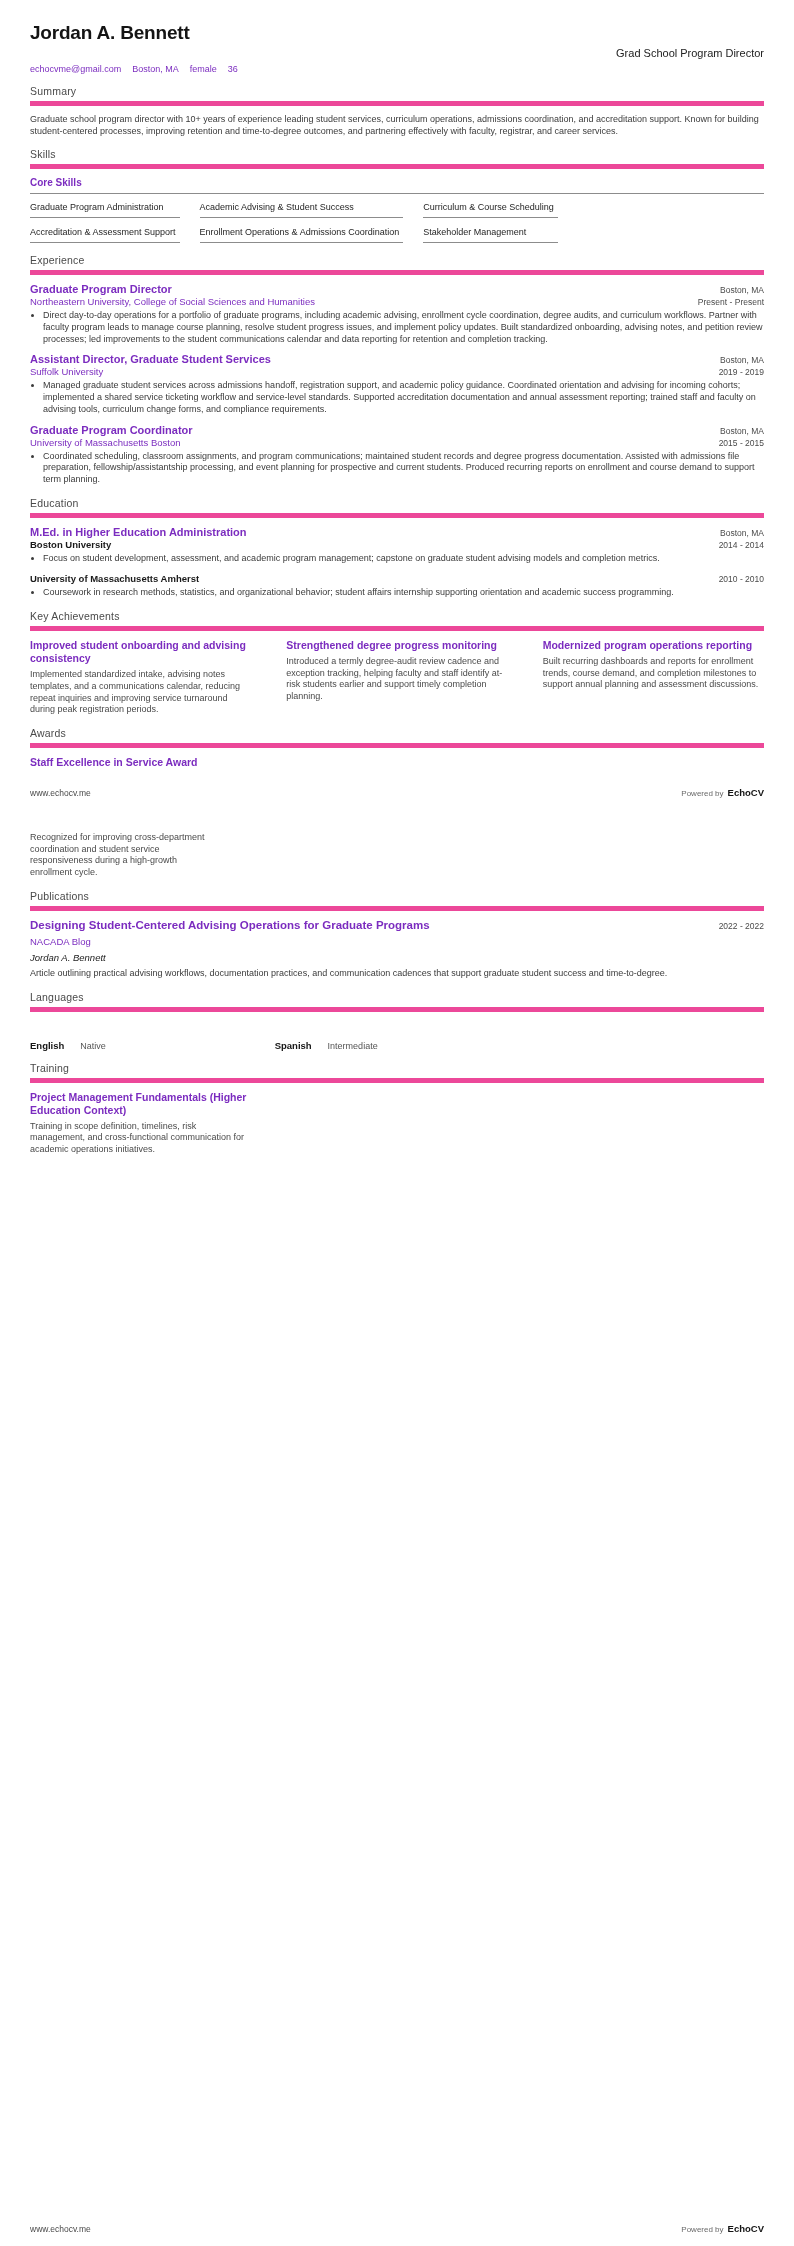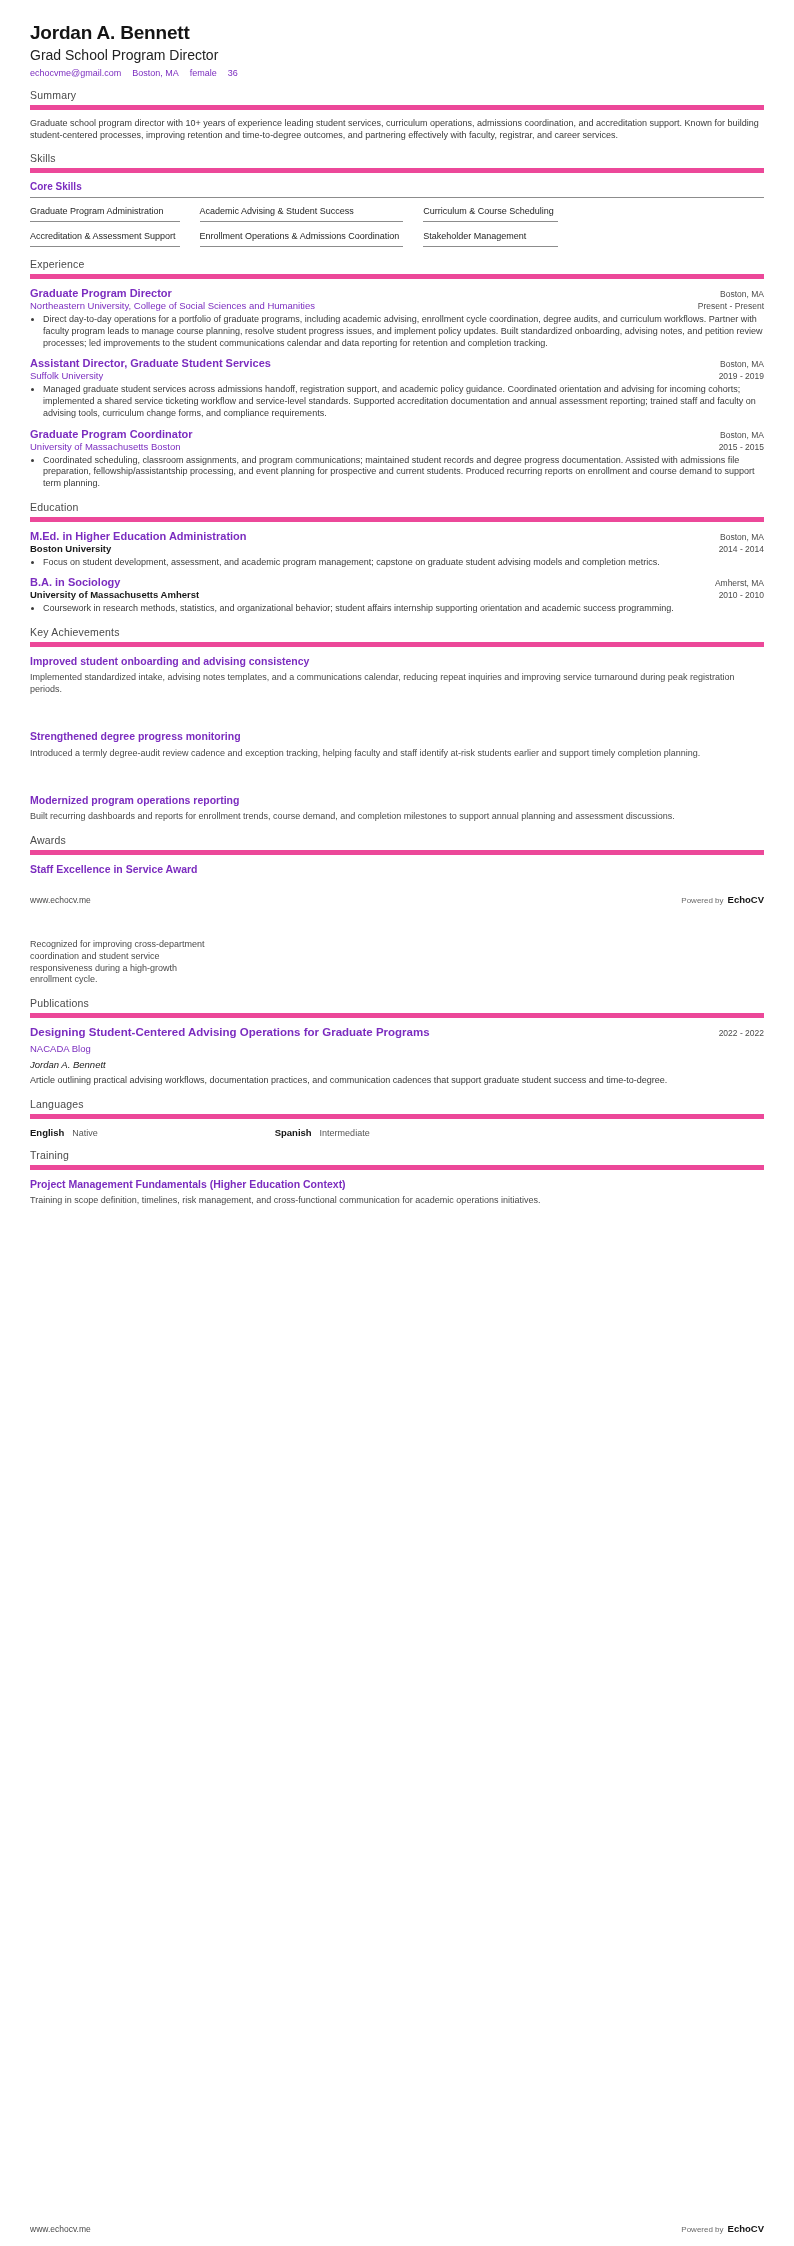--- a/index.html
+++ b/index.html
@@ -5,21 +5,21 @@
   :root { --accent: #7b2cbf; }
   * { box-sizing: border-box; }
   html, body { margin: 0; padding: 0; background: #ffffff; }
   body { width: 794px; font-family: "Liberation Sans", sans-serif; }
 
   .cv { position: relative; width: 794px; height: 2246px; background: #fff; overflow: hidden; color: #3b3b3b; border-radius: 32px; }
   .flow { padding: 22px 30px 0 30px; }
 
   
   .name { margin: 0 0 3px 0; font-size: 19px; font-weight: bold; color: #141414; letter-spacing: -0.2px; }
-  .job-title { font-size: 14px; color: #222; margin-bottom: 5px; }
+  .job-title { font-size: 11px; color: #222; margin-bottom: 5px; text-align: right; }
   .contact { display: flex; gap: 11px; align-items: baseline; font-size: 9px; color: var(--accent); }
   .contact a { color: var(--accent); text-decoration: none; }
 
   
   .sec { margin-top: 11px; }
   .sec-heading { margin: 0 0 8px 0; font-size: 10.5px; font-weight: normal; color: #4a4a4a;
                  letter-spacing: 0.2px; padding-bottom: 4px; border-bottom: 5px solid #ec4899; }
   .body-text { margin: 0; font-size: 9px; line-height: 1.3; color: #3b3b3b; }
   .muted { color: #4a4a4a; }
 
@@ -36,29 +36,29 @@
   .pub-title { font-size: 11.5px; }
   .entry-meta { font-size: 8.5px; color: #4a4a4a; white-space: nowrap; flex-shrink: 0; }
   .entry-company { font-size: 9.5px; color: var(--accent); text-decoration: none; display: inline-block; margin-top: 1px; }
   .entry-school { font-size: 9.5px; font-weight: bold; color: #1a1a1a; display: inline-block; margin-top: 1px; }
   .bullets { margin: 3px 0 0 0; padding-left: 13px; }
   .bullets li { margin: 0; }
   .pub-authors { font-size: 9.5px; font-style: italic; color: #222; margin-top: 3px; }
   .pub-body { margin-top: 5px; }
 
   
-  .two-col { display: grid; grid-template-columns: 1fr; column-gap: 36px; row-gap: 10px; gap: 35px; }
+  .two-col { display: grid; grid-template-columns: 1fr 1fr 1fr; column-gap: 36px; row-gap: 10px; gap: 35px; }
   .card-title { font-size: 10.5px; font-weight: bold; color: var(--accent); margin-bottom: 4px; line-height: 1.25; }
 
   
   .award-cont { width: 178px; margin-top: 34px; }
 
   
   .lang-grid { display: grid; grid-template-columns: repeat(3, 1fr); }
-  .lang { display: flex; gap: 8px; align-items: baseline; }
+  .lang { display: flex; gap: 16px; align-items: baseline; margin-top: 20px; }
   .lang-name { font-size: 9.5px; font-weight: bold; color: #161616; }
   .lang-level { font-size: 9px; color: #555; }
 
   
   .page-footer { display: flex; justify-content: space-between; align-items: flex-end; margin-top: 18px; }
   .footer-abs { position: absolute; left: 30px; right: 30px; bottom: 12px; margin-top: 0; }
   .footer-site { font-size: 8.5px; color: #4a4a4a; text-decoration: none; }
   .footer-brand { display: flex; gap: 4px; align-items: baseline; margin-left: 32px; }
   .powered { font-size: 8px; color: #6a6a6a; }
   .brand { font-size: 9.5px; font-weight: bold; color: #141414; }
@@ -156,24 +156,20 @@
           <span class="entry-school">Boston University</span>
           <div class="entry-meta">2014 - 2014</div>
         </div>
         <ul class="bullets">
           <li class="body-text">Focus on student development, assessment, and academic program management; capstone on graduate student advising models and completion metrics.</li>
         </ul>
       </div>
 
       <div class="entry">
         <div class="entry-head">
-          <div class="entry-title">B.A. in Sociology</div>
-          <div class="entry-meta">Amherst, MA</div>
-        </div>
-        <div class="entry-head">
           <span class="entry-school">University of Massachusetts Amherst</span>
           <div class="entry-meta">2010 - 2010</div>
         </div>
         <ul class="bullets">
           <li class="body-text">Coursework in research methods, statistics, and organizational behavior; student affairs internship supporting orientation and academic success programming.</li>
         </ul>
       </div>
     </section>
 
     <section class="sec">

